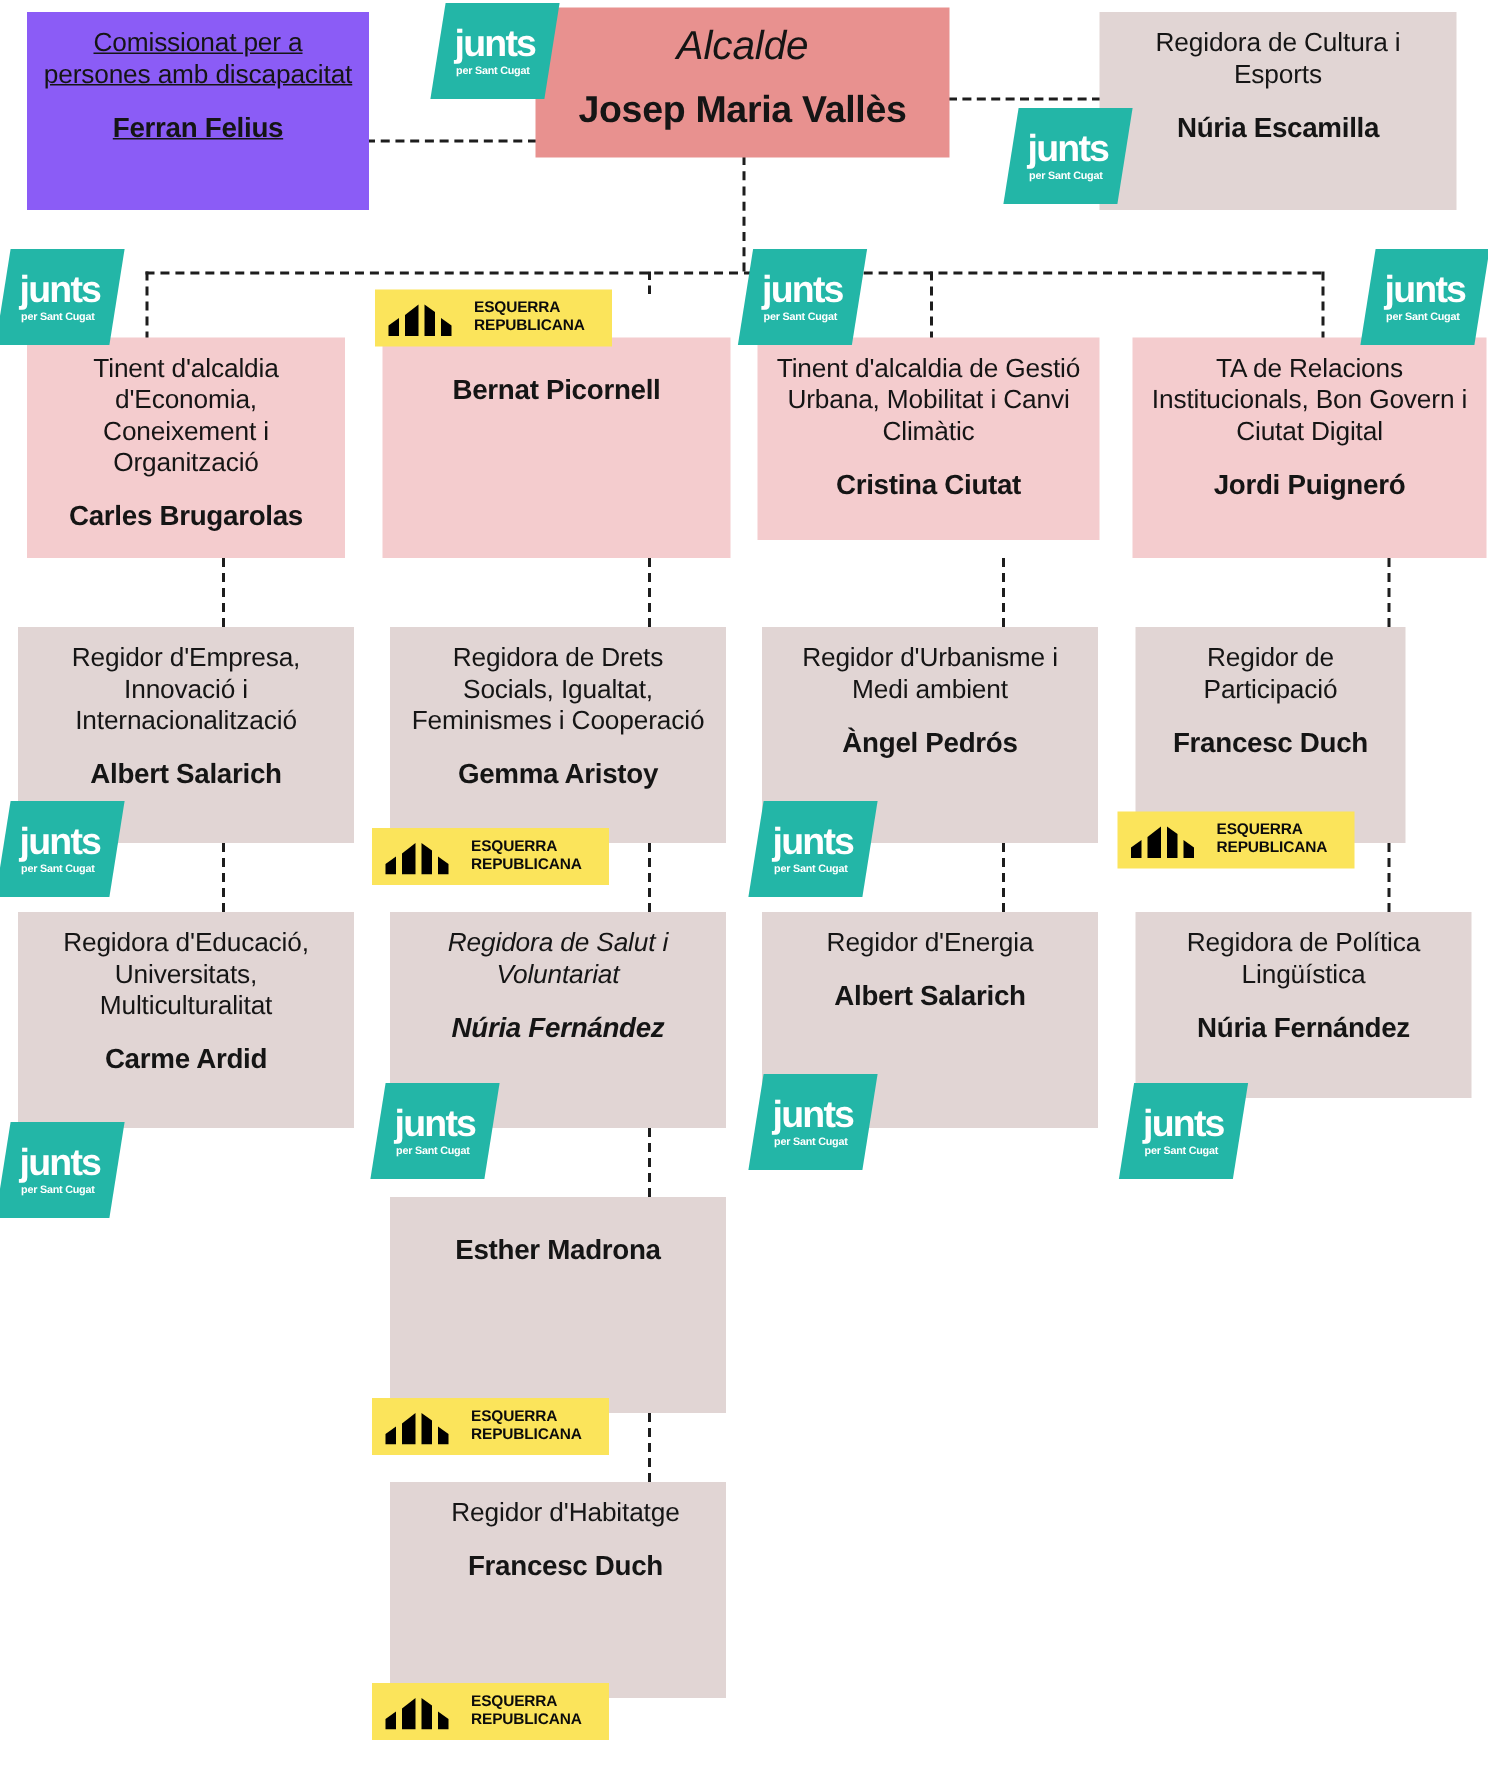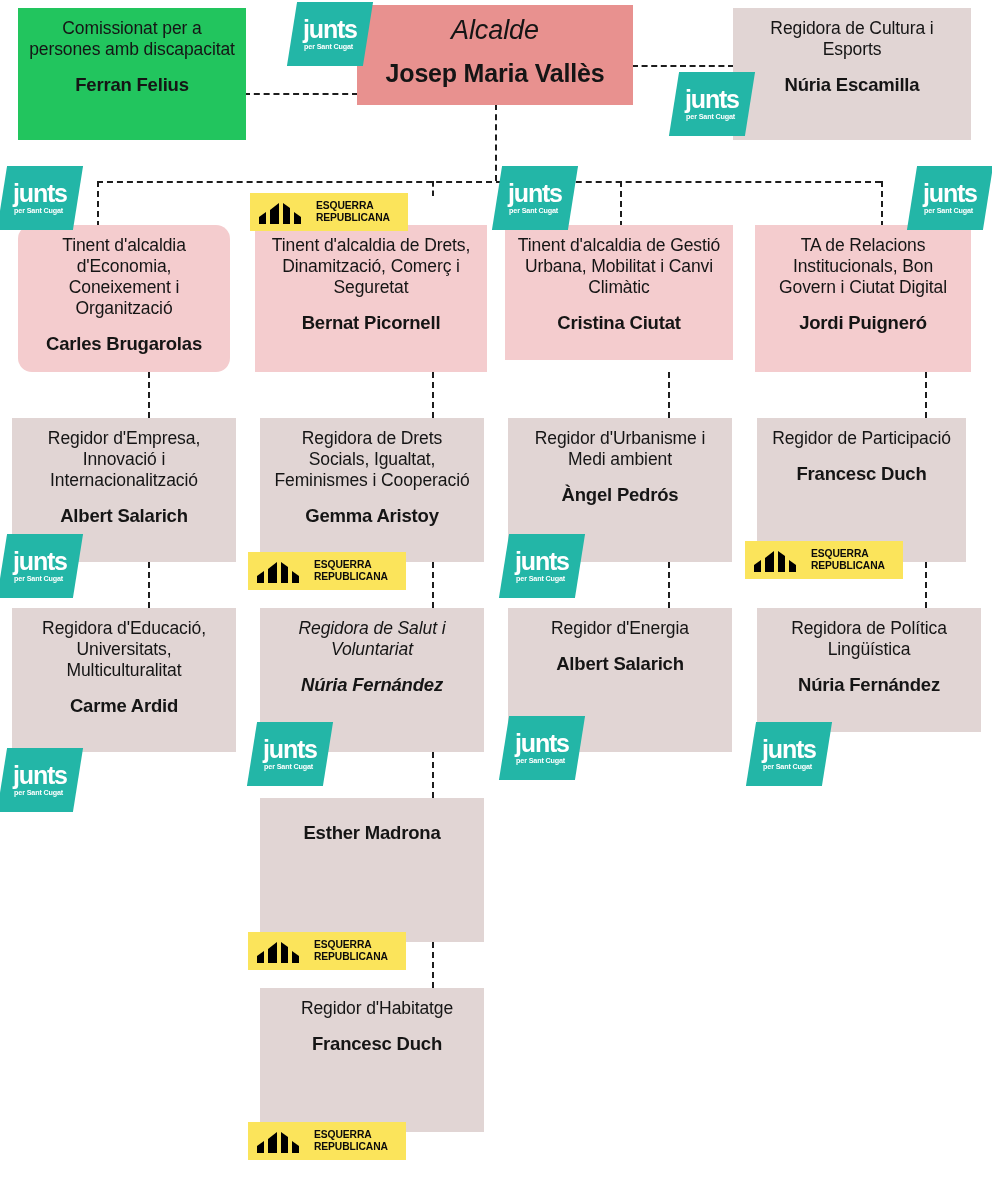--- a/index.html
+++ b/index.html
@@ -40,21 +40,21 @@
     font-weight: bold;
     margin-top: 14px;
     letter-spacing: -0.2px;
   }
   .card.mayor .role  { font-size: 27px; font-weight: 400; line-height: 1.15; font-style: italic; }
   .card.mayor .person{ font-size: 25px; font-weight: bold; margin-top: 13px; line-height: 1.12; }
 
   .c-mayor   { background: #e8918f; }
   .c-tinent  { background: #f4ccce; }
   .c-regidor { background: #e1d5d4; }
-  .c-gray    { background: #22c55e; }
+  .c-gray    { background: #8b5cf6; text-decoration: underline; }
 
   
   .logo {
     position: absolute;
     z-index: 6;
   }
   
   .logo-junts {
     width: 76px;
     height: 64px;
@@ -171,33 +171,32 @@
     <div class="role">Regidora de Cultura i Esports</div>
     <div class="person">Núria Escamilla</div>
   </div>
   <div class="logo logo-junts" style="left:674px; top:72px;">
     <span class="inner">
       <span class="jw">junts</span>
       <span class="js">per Sant Cugat</span>
     </span>
   </div>
 
-  <div class="card c-tinent" style="left:18px; top:225px; width:212px; height:147px;border-radius:14px;">
+  <div class="card c-tinent" style="left:18px; top:225px; width:212px; height:147px;">
     <div class="role">Tinent d'alcaldia d'Economia, Coneixement i Organització</div>
     <div class="person">Carles Brugarolas</div>
   </div>
   <div class="logo logo-junts" style="left:2px; top:166px;">
     <span class="inner">
       <span class="jw">junts</span>
       <span class="js">per Sant Cugat</span>
     </span>
   </div>
 
   <div class="card c-tinent" style="left:255px; top:225px; width:232px; height:147px;">
-    <div class="role">Tinent d'alcaldia de Drets, Dinamització, Comerç i Seguretat</div>
     <div class="person">Bernat Picornell</div>
   </div>
   <div class="logo logo-erc" style="left:250px; top:193px;">
     <svg class="bars" width="52" height="24" viewBox="0 0 52 24">
       <path d="M2 24 L2 17 L9 12 L9 24 Z" fill="#000"></path>
       <path d="M13 24 L13 10 L22 3 L22 24 Z" fill="#000"></path>
       <path d="M26 24 L26 3 L33 8 L33 24 Z" fill="#000"></path>
       <path d="M37 24 L37 12 L44 17 L44 24 Z" fill="#000"></path>
     </svg>
     <span class="etext">
@@ -210,21 +209,21 @@
     <div class="role">Tinent d'alcaldia de Gestió Urbana, Mobilitat i Canvi Climàtic</div>
     <div class="person">Cristina Ciutat</div>
   </div>
   <div class="logo logo-junts" style="left:497px; top:166px;">
     <span class="inner">
       <span class="jw">junts</span>
       <span class="js">per Sant Cugat</span>
     </span>
   </div>
 
-  <div class="card c-tinent" style="left:755px; top:225px; width:216px; height:147px;">
+  <div class="card c-tinent" style="left:755px; top:225px; width:236px; height:147px;">
     <div class="role">TA de Relacions Institucionals, Bon Govern i Ciutat Digital</div>
     <div class="person">Jordi Puigneró</div>
   </div>
   <div class="logo logo-junts" style="left:912px; top:166px;">
     <span class="inner">
       <span class="jw">junts</span>
       <span class="js">per Sant Cugat</span>
     </span>
   </div>
 
@@ -326,21 +325,21 @@
     <div class="role">Regidor d'Energia</div>
     <div class="person">Albert Salarich</div>
   </div>
   <div class="logo logo-junts" style="left:504px; top:716px;">
     <span class="inner">
       <span class="jw">junts</span>
       <span class="js">per Sant Cugat</span>
     </span>
   </div>
 
-  <div class="card c-regidor" style="left:757px; top:418px; width:209px; height:144px;">
+  <div class="card c-regidor" style="left:757px; top:418px; width:180px; height:144px;">
     <div class="role">Regidor de Participació</div>
     <div class="person">Francesc Duch</div>
   </div>
   <div class="logo logo-erc" style="left:745px; top:541px;">
     <svg class="bars" width="52" height="24" viewBox="0 0 52 24">
       <path d="M2 24 L2 17 L9 12 L9 24 Z" fill="#000"></path>
       <path d="M13 24 L13 10 L22 3 L22 24 Z" fill="#000"></path>
       <path d="M26 24 L26 3 L33 8 L33 24 Z" fill="#000"></path>
       <path d="M37 24 L37 12 L44 17 L44 24 Z" fill="#000"></path>
     </svg>

